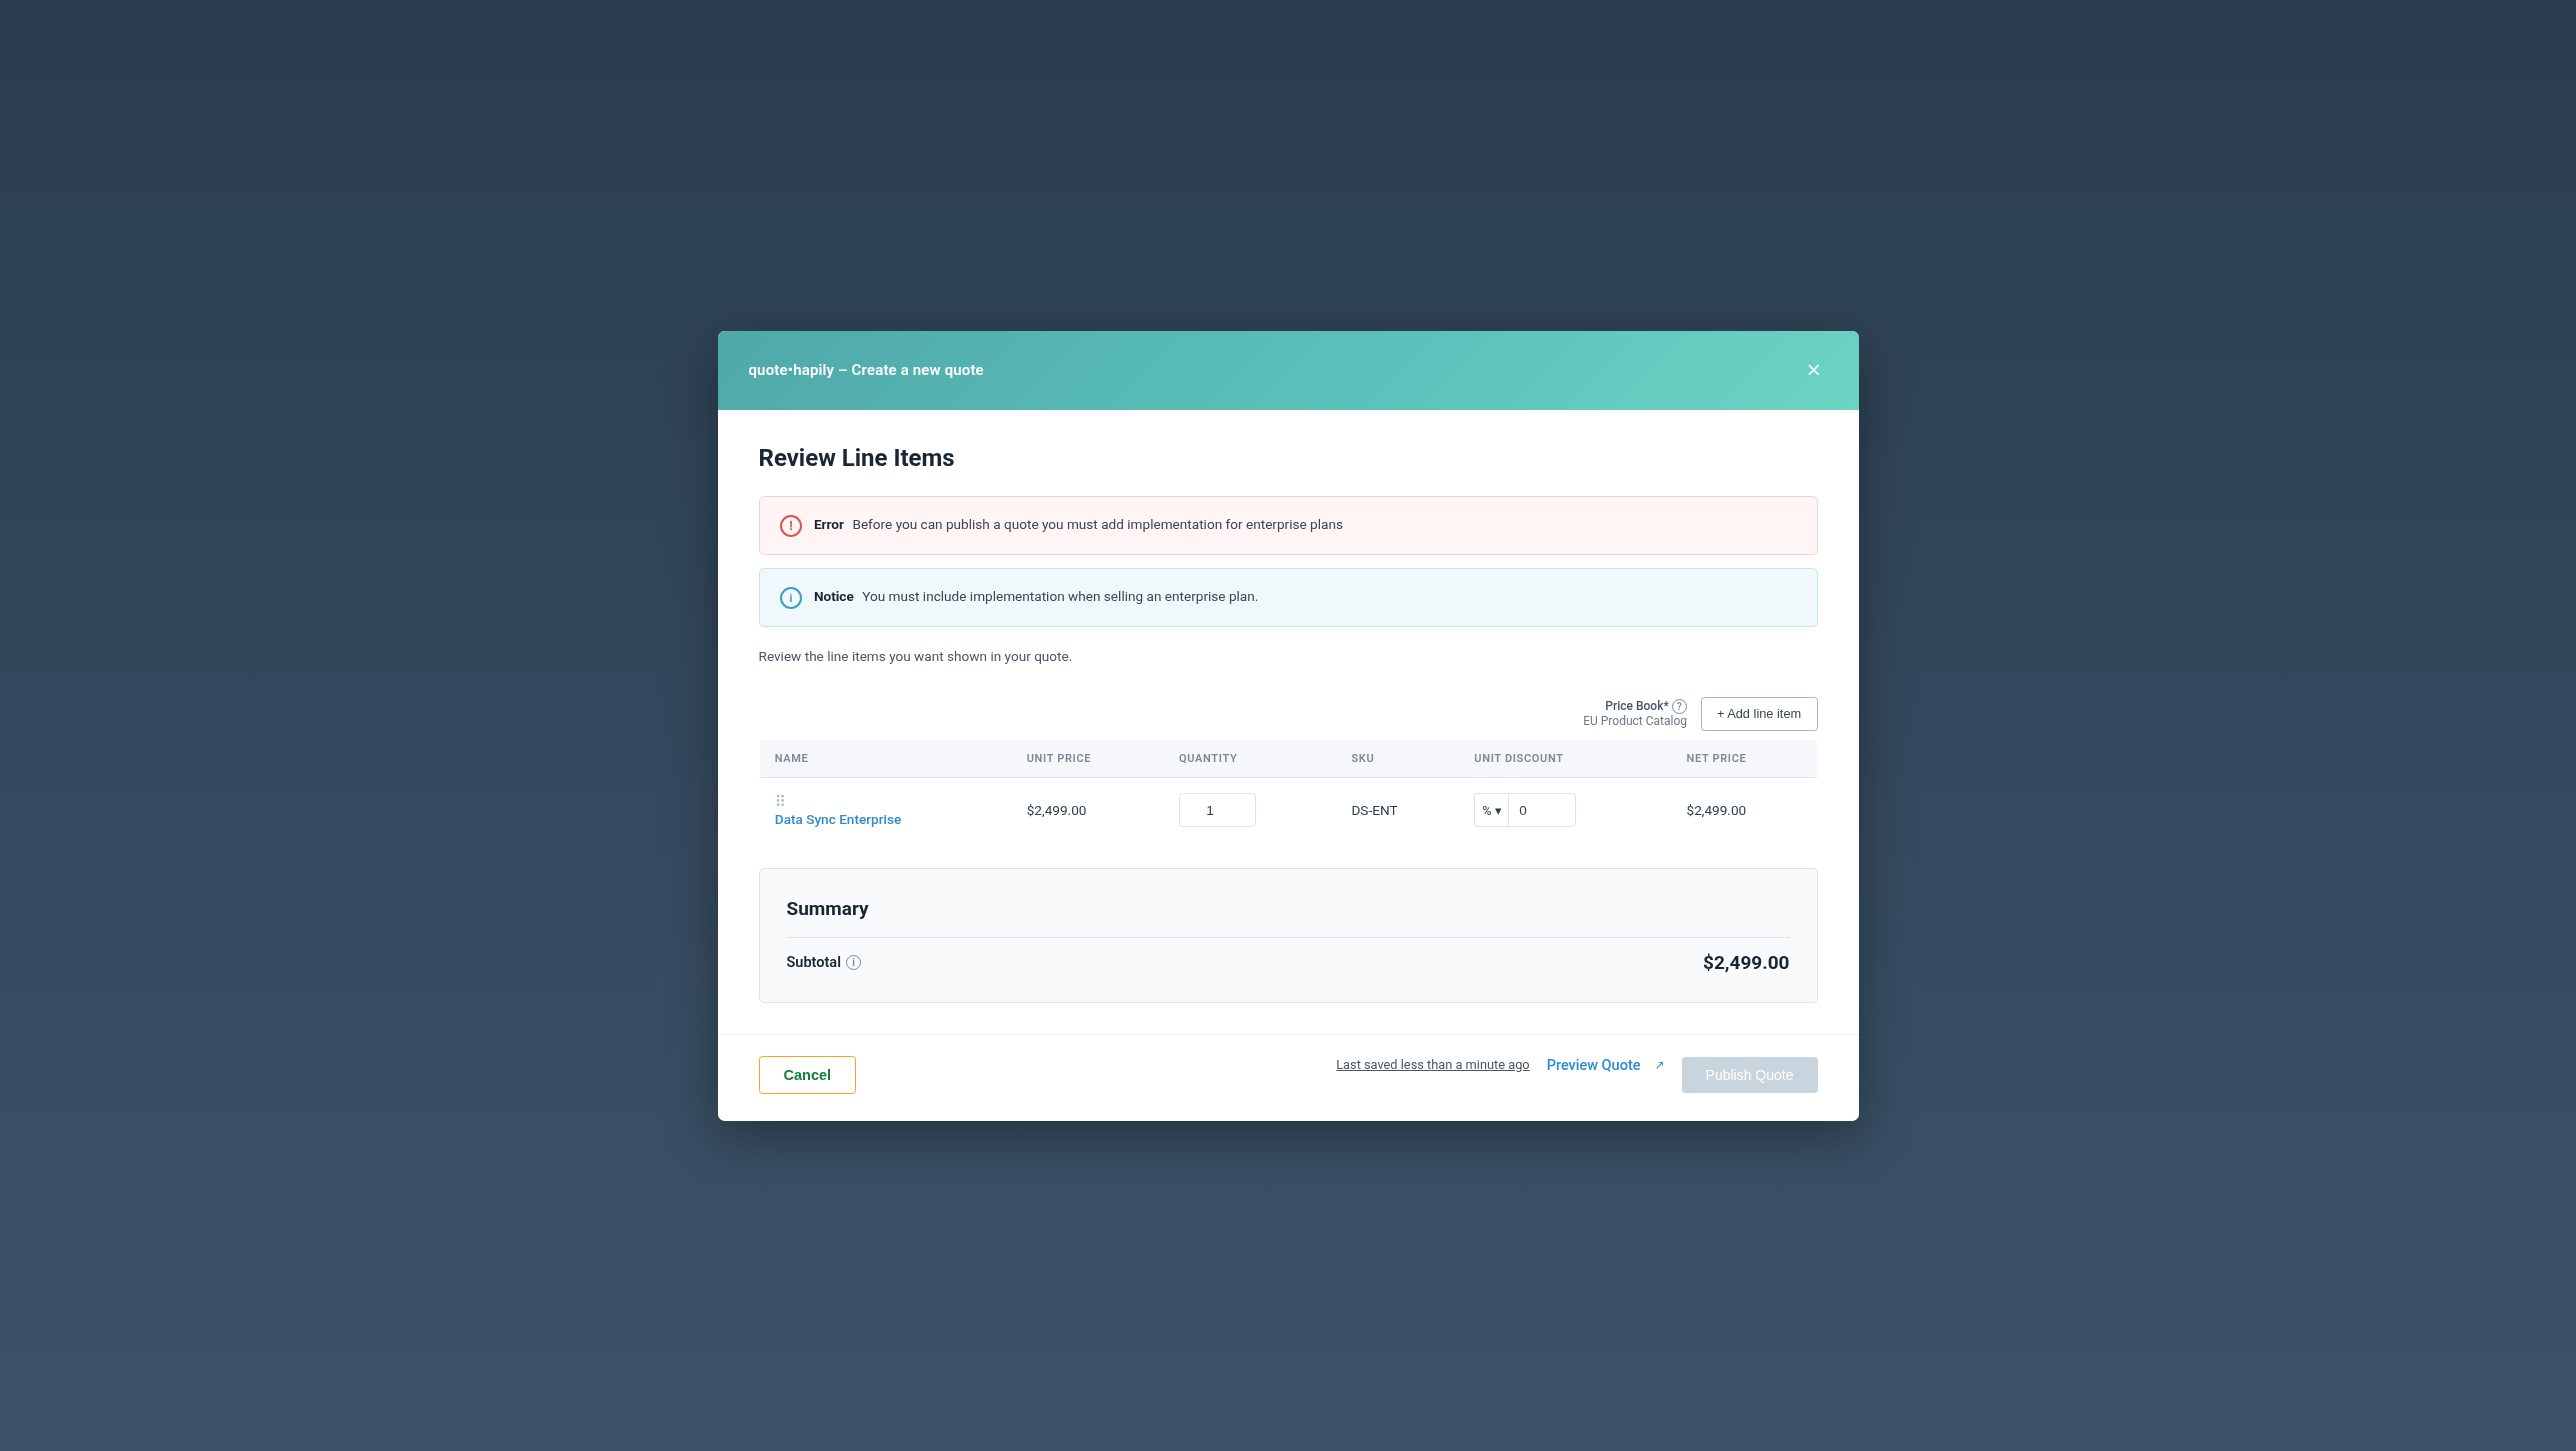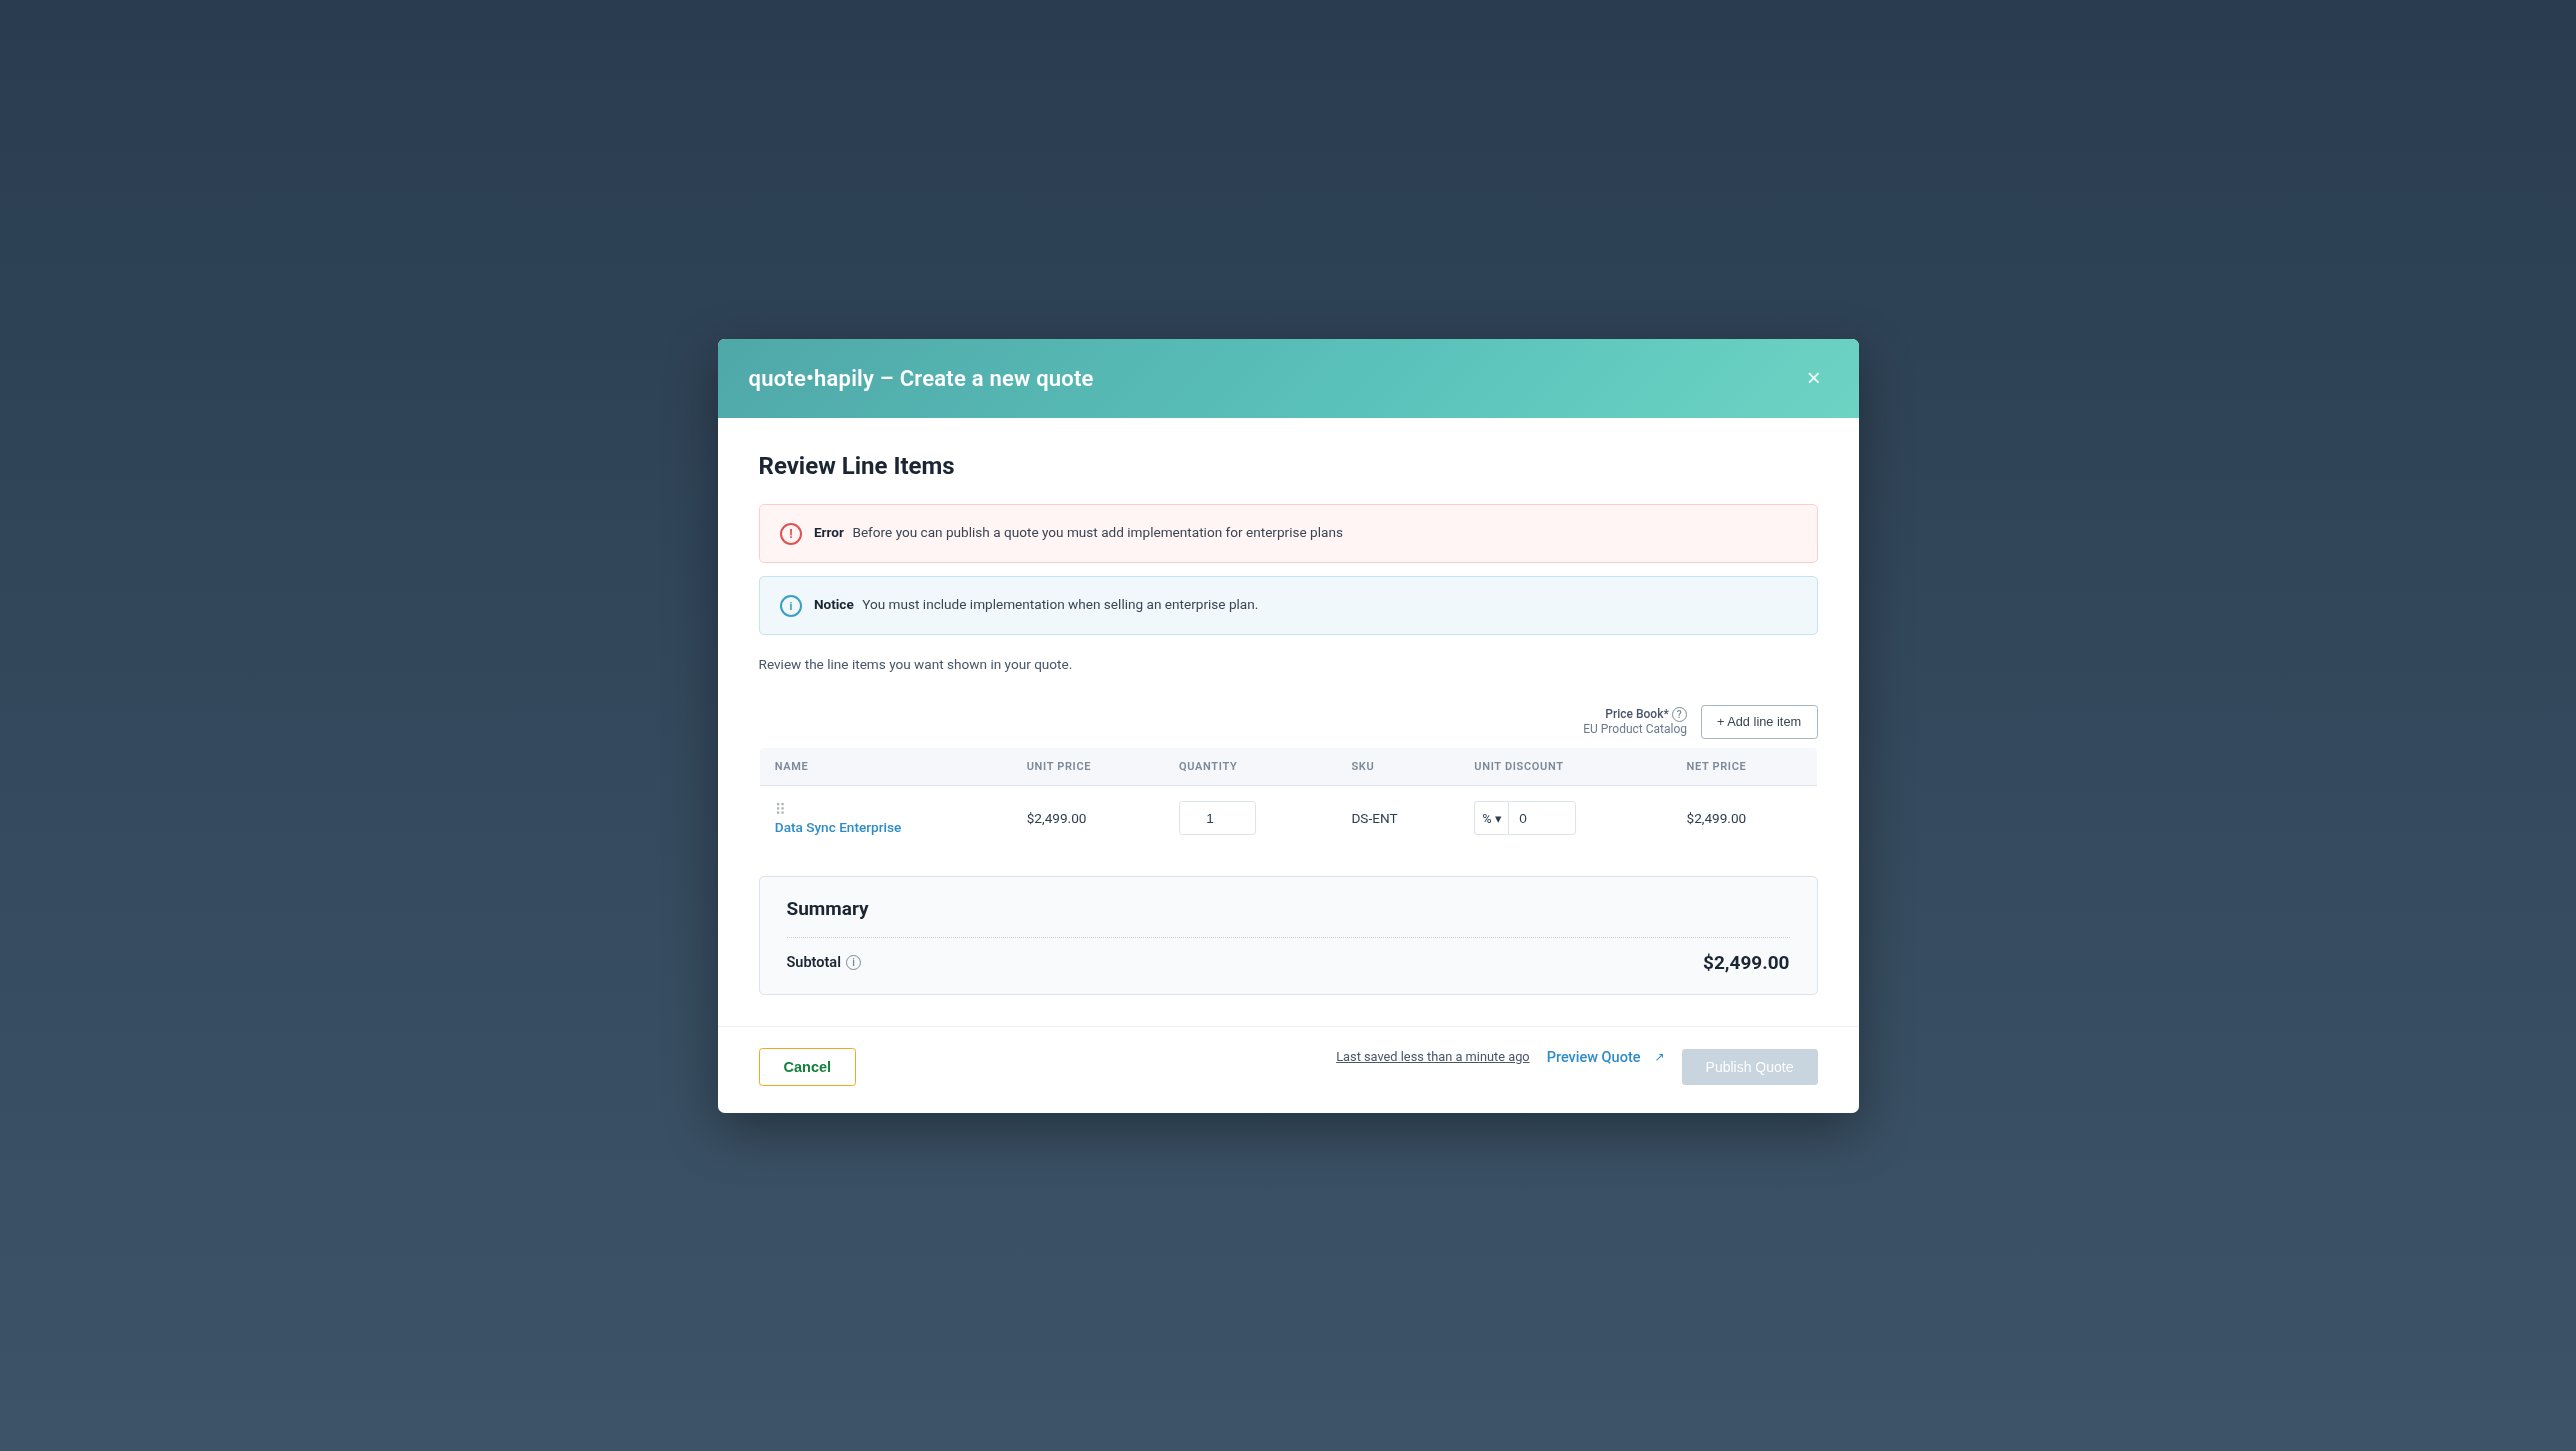--- a/index.html
+++ b/index.html
@@ -38,21 +38,21 @@
     .modal-header {
       background: linear-gradient(135deg, #4fa8a8 0%, #5bc3bb 60%, #6dd4c4 100%);
       padding: 24px 31px;
       display: flex;
       align-items: center;
       justify-content: space-between;
     }
 
     .modal-title {
       color: #fff;
-      font-size: 22px;
+      font-size: 15px;
       font-weight: 600;
       letter-spacing: 0.01em;
     }
 
     .close-btn {
       background: none;
       border: none;
       color: #fff;
       font-size: 24px;
       cursor: pointer;
@@ -267,21 +267,21 @@
       font-size: 13.6px;
       color: #2d3e50;
       background: #fff;
     }
 
     
     .summary-section {
       background: #f8fafc;
       border: 0.9px solid #dde3ea;
       border-radius: 5.1px;
-      padding: 20px 27px;
+      padding: 28px 27px;
       margin-top: 24px;
     }
 
     .summary-title {
       font-size: 19px;
       font-weight: 700;
       color: #1a2633;
       margin-bottom: 17px;
     }
 

